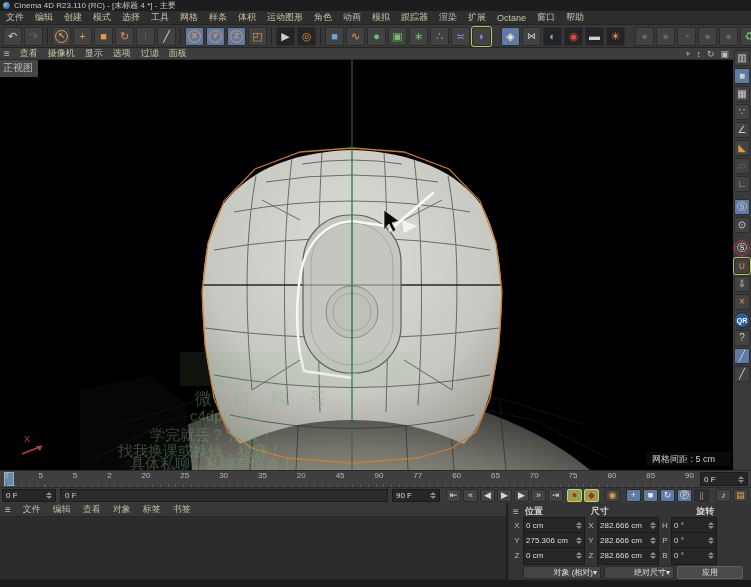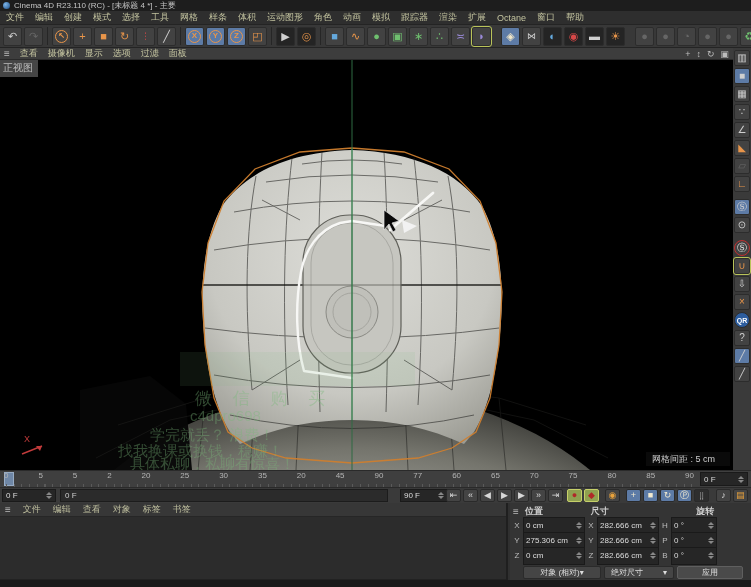--- a/index.html
+++ b/index.html
@@ -83,23 +83,23 @@
   .chl1{width:76px;}
   .chl2{width:76px;}
   .chl3{width:60px;margin-left:40px;}
   .crow{display:flex;align-items:center;height:15px;gap:2px;}
   .axl{width:8px;font-size:8px;color:#bbb;text-align:center;flex:none;}
   .fld{height:12px;background:#262626;border:1px solid #1a1a1a;display:flex;align-items:center;padding:8px 2px;font-size:8px;color:#ddd;flex:none;}
   .f1{width:62px;}
   .f2{width:62px;}
   .f3{width:46px;}
   .cfoot{display:flex;align-items:center;height:15px;gap:3px;margin-top:2px;}
-  .dd{height:13px;background:#454545;border:1px solid #2a2a2a;border-radius:2px;display:flex;align-items:center;justify-content:center;padding:0 3px;font-size:8px;color:#ddd;}
+  .dd{height:13px;background:#454545;border:1px solid #2a2a2a;border-radius:2px;display:flex;align-items:center;justify-content:flex-end;padding:0 3px;font-size:8px;color:#ddd;}
   .dd1{width:78px;margin-left:10px;}
-  .dd2{width:70px;gap:20px;}
+  .dd2{width:70px;}
   .applybtn{width:66px;height:13px;background:#4a4a4a;border:1px solid #5f5f5f;border-radius:2px;display:flex;align-items:center;justify-content:center;font-size:8px;color:#e0e0e0;}
   .botstrip{position:absolute;left:0;top:80px;width:751px;height:4px;background:#1e1e1e;}
 </style>
 </head>
 <body>
 
 <div class="app">
 
   <div class="titlebar">
     <span class="logo"></span>
@@ -356,21 +356,21 @@
     <span class="spinfield" style="left:2px;width:54px;">
         <span>0 F</span>
         <span class="spin">
           <i class="up"></i>
           <i class="dn"></i>
         </span>
       </span>
     <span class="rangeslider">
         <span>0 F</span>
       </span>
-    <span class="spinfield" style="left:400px;width:48px;">
+    <span class="spinfield" style="left:392px;width:48px;">
         <span>90 F</span>
         <span class="spin">
           <i class="up"></i>
           <i class="dn"></i>
         </span>
       </span>
     <span class="cluster" style="left:445px;">
       <span class="tb">⇤</span>
       <span class="tb">«</span>
       <span class="tb">◀</span>

